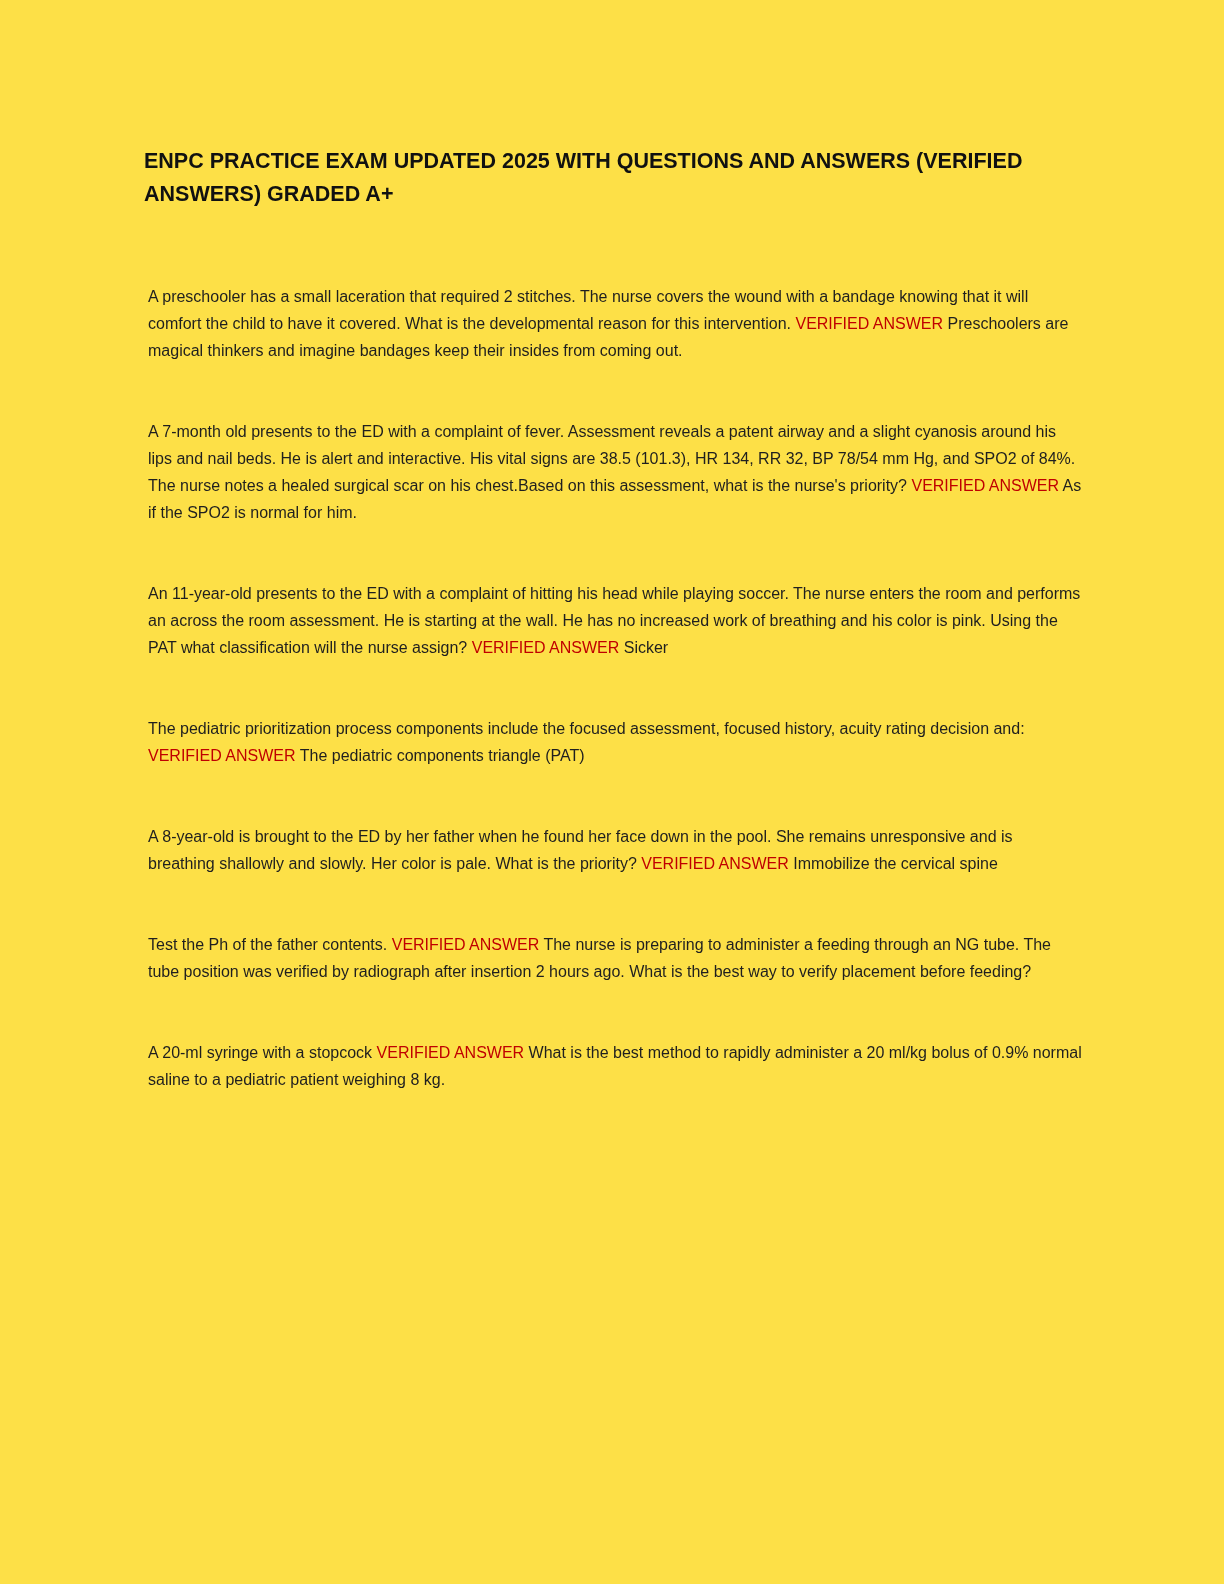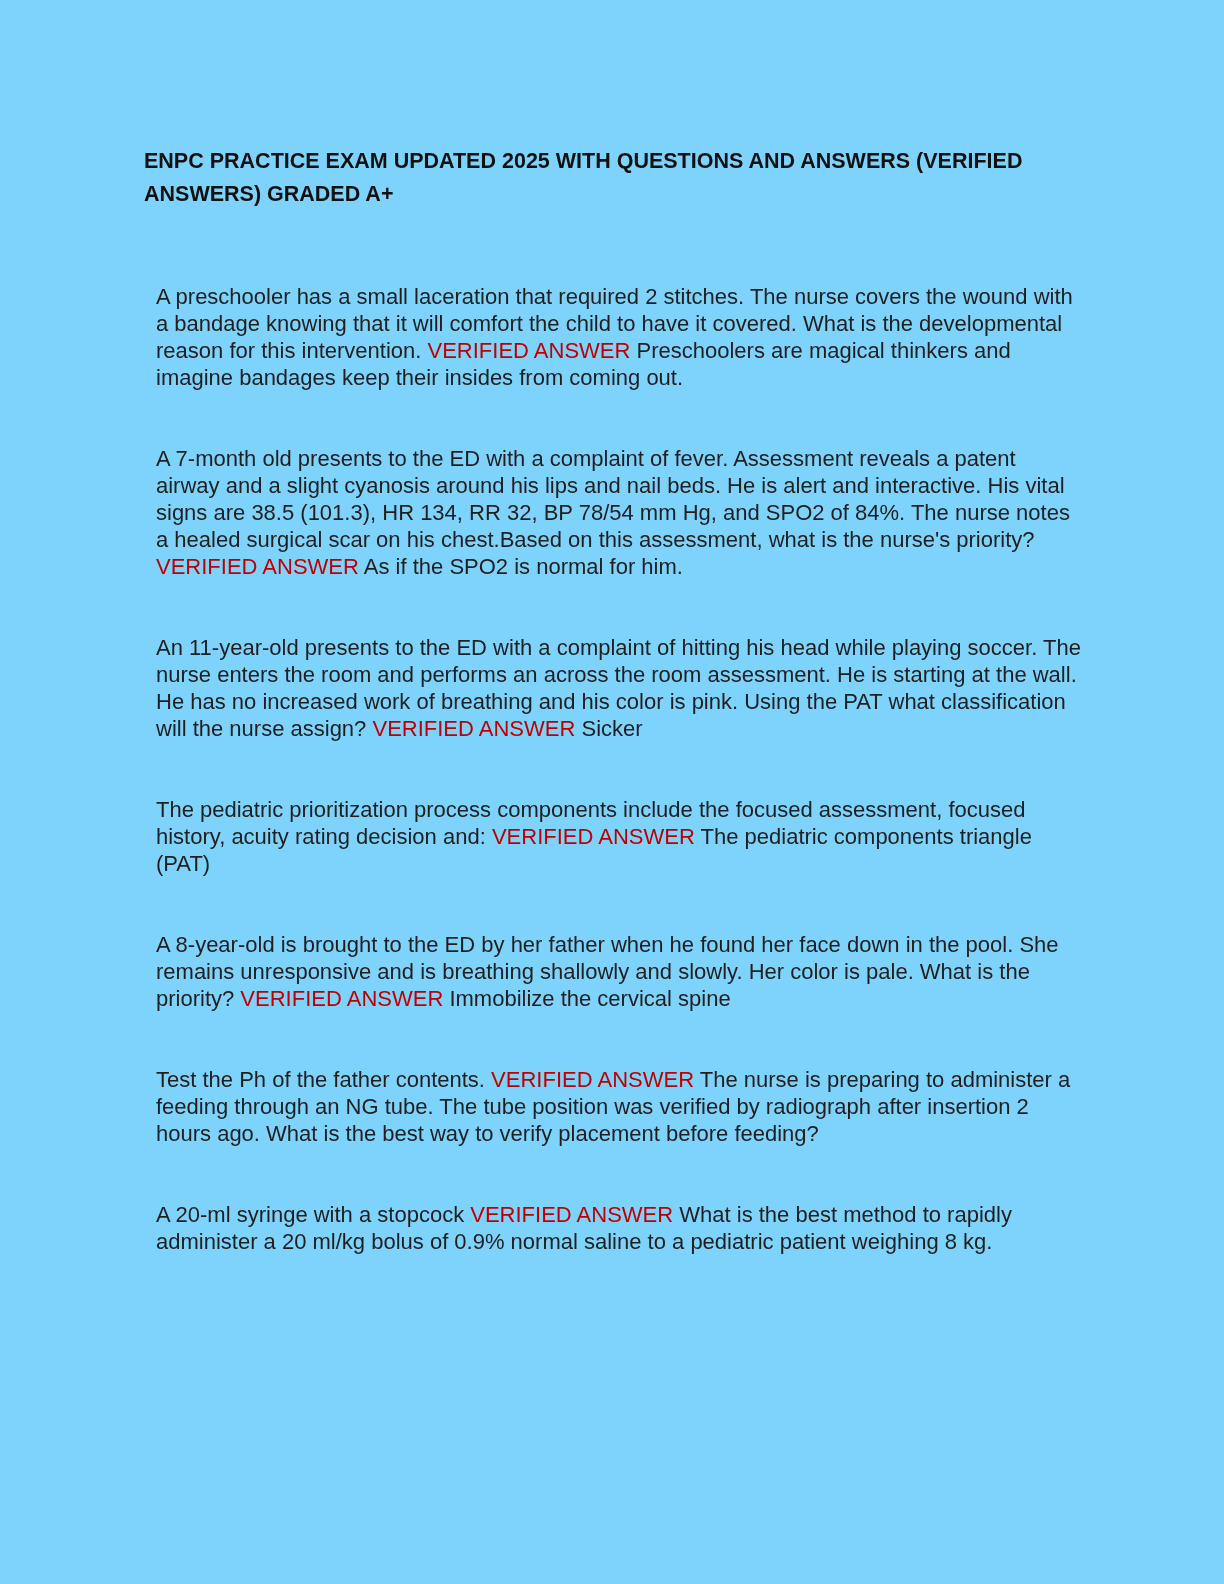--- a/index.html
+++ b/index.html
@@ -4,38 +4,38 @@
 <style>
   html, body {
     margin: 0;
     padding: 0;
     background: #ffffff;
   }
   .page {
     position: relative;
     width: 1224px;
     min-height: 1584px;
-    background: #7dd3fc;
+    background: #fde047;
     box-sizing: border-box;
     padding: 145px 142px 60px 144px;
     font-family: "Liberation Sans", sans-serif;
     color: #1f1f1f;
   }
   .doc-title {
     font-size: 21.5px;
     font-weight: bold;
     color: #111111;
     line-height: 33px;
     margin: 0 0 72px 0;
     max-width: 880px;
   }
   .para {
-    font-size: 22px;
+    font-size: 16px;
     line-height: 27px;
-    margin: 0 0 54px 12px;
+    margin: 0 0 54px 4px;
     max-width: 938px;
     color: #1f1f1f;
   }
   .para:last-child {
     margin-bottom: 0;
   }
   .marker {
     color: #c00000;
   }
 </style>

